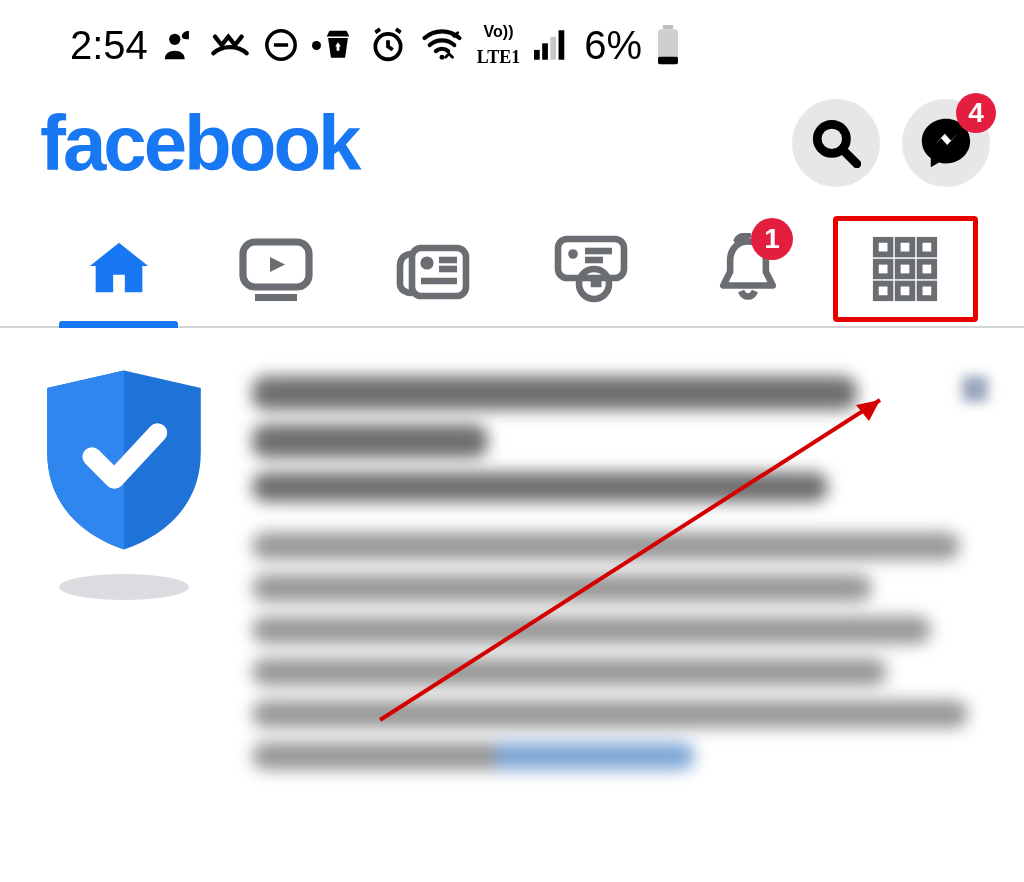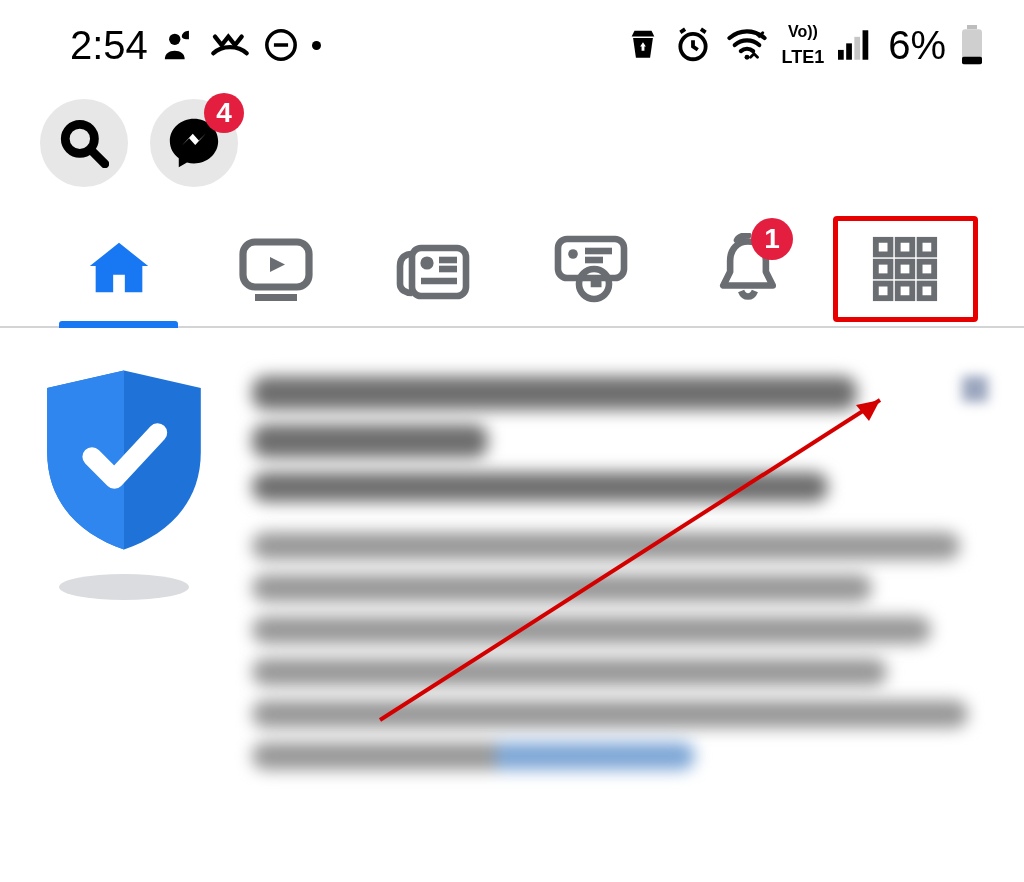--- a/index.html
+++ b/index.html
@@ -15,32 +15,31 @@
     font-family:-apple-system,Helvetica,Arial,sans-serif;
     background:#fff;
     position:relative;
     overflow:hidden;
   }
 
   
   .status-bar{
     display:flex;
     align-items:center;
-    justify-content:space-between;
     padding:10px 40px 0 70px;
     height:80px;
   }
   .status-left,.status-right{display:flex;align-items:center;gap:14px;}
   .clock{font-size:40px;font-weight:500;}
   .status-left svg,.status-right svg{display:block;}
   .dot{width:9px;height:9px;border-radius:50%;background:#000;}
   .battery-pct{font-size:40px;}
   .lte-stack{display:flex;flex-direction:column;align-items:center;line-height:1;font-weight:600;gap:8px;}
   .lte-top{font-size:16px;}
-  .lte-bot{font-size:18px;}
+  .lte-bot{font-size:18px;font-family:Liberation Serif, serif;}
 
   
   .app-header{display:flex;align-items:center;justify-content:space-between;padding:8px 34px 0 40px;height:118px;}
   .brand{color:var(--fb-blue);font-weight:800;font-size:78px;letter-spacing:-3px;}
   .header-actions{display:flex;gap:22px;}
   .action-circle{width:88px;height:88px;border-radius:50%;background:#e7e7e7;display:flex;align-items:center;justify-content:center;position:relative;}
   .badge{
     position:absolute;top:-6px;right:-6px;
     min-width:40px;height:40px;border-radius:50%;
     background:var(--badge-red);color:#fff;
@@ -126,20 +125,21 @@
     <span class="battery-pct">6%</span>
     <svg width="24" height="40" viewBox="0 0 14 24">
       <rect x="4" y="0" width="6" height="2.5" fill="#bdbdbd"></rect>
       <rect x="1" y="2.5" width="12" height="21" rx="2" fill="#cfcfcf"></rect>
       <rect x="1" y="19" width="12" height="4.5" rx="1" fill="#000"></rect>
     </svg>
   </div>
 </div>
 
 <div class="app-header">
+  <span class="brand">facebook</span>
   <div class="header-actions">
     <div class="action-circle">
       <svg width="50" height="50" viewBox="0 0 24 24" fill="none" stroke="#000" stroke-width="4.2" stroke-linecap="round">
         <circle cx="10" cy="10" r="7"></circle>
         <line x1="15" y1="15" x2="22" y2="22"></line>
       </svg>
     </div>
     <div class="action-circle">
       <svg width="58" height="58" viewBox="0 0 24 24">
         <path fill="#000" d="M12 2C6.5 2 2 6.1 2 11.2c0 2.9 1.4 5.4 3.7 7.1V22l3.4-1.9c.9.2 1.9.4 2.9.4 5.5 0 10-4.1 10-9.2S17.5 2 12 2z"></path>

